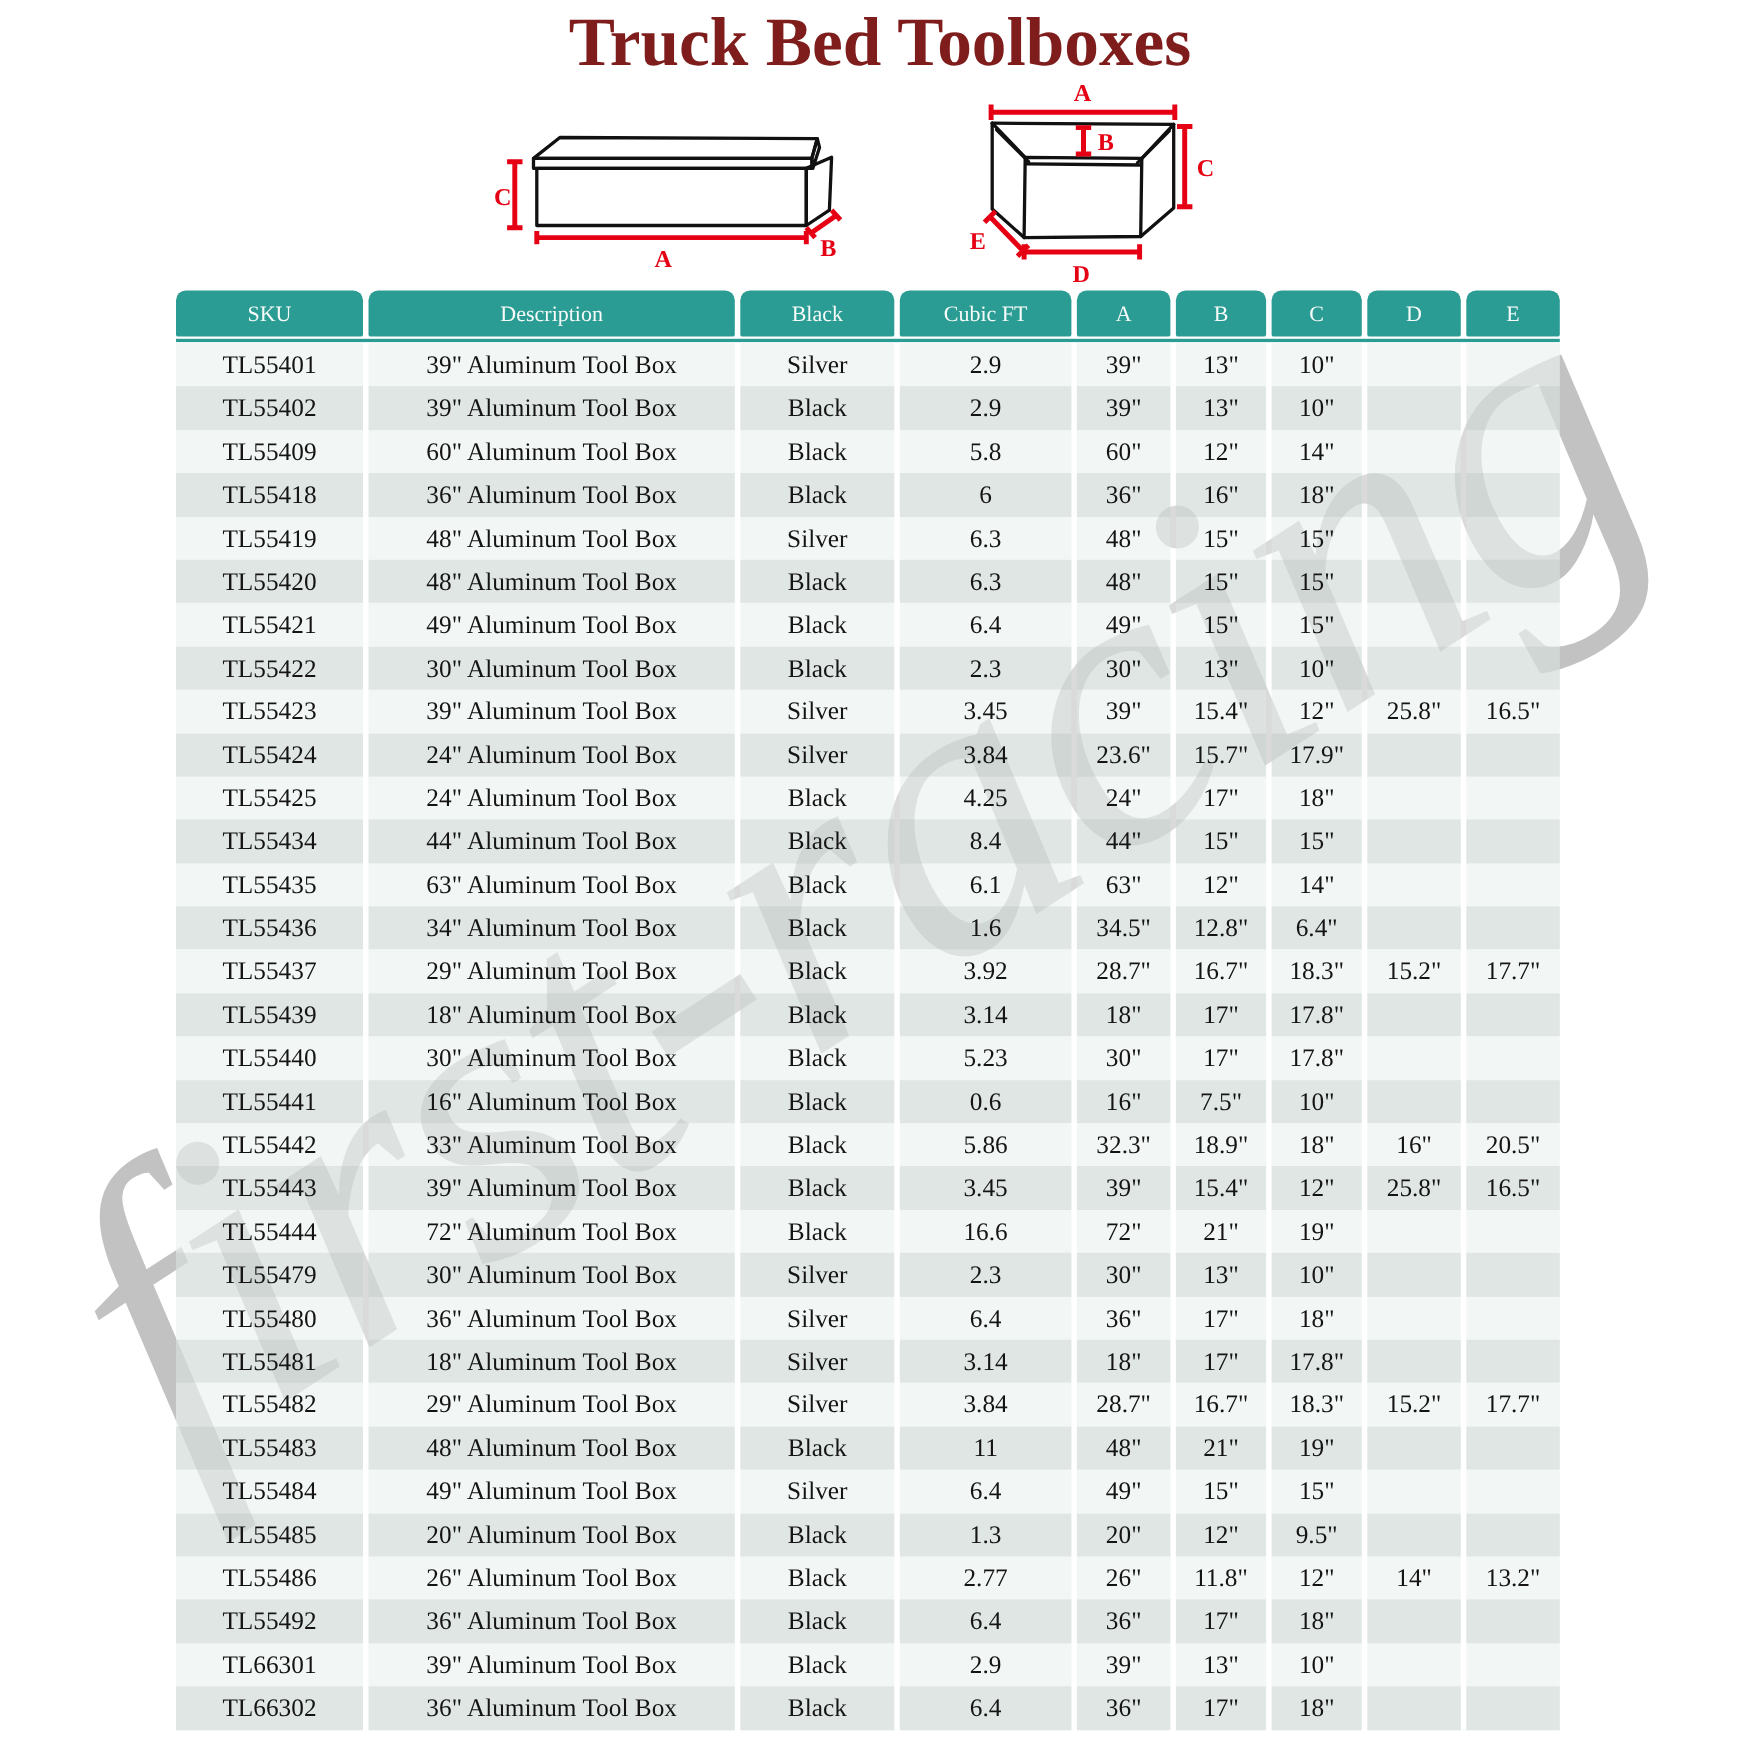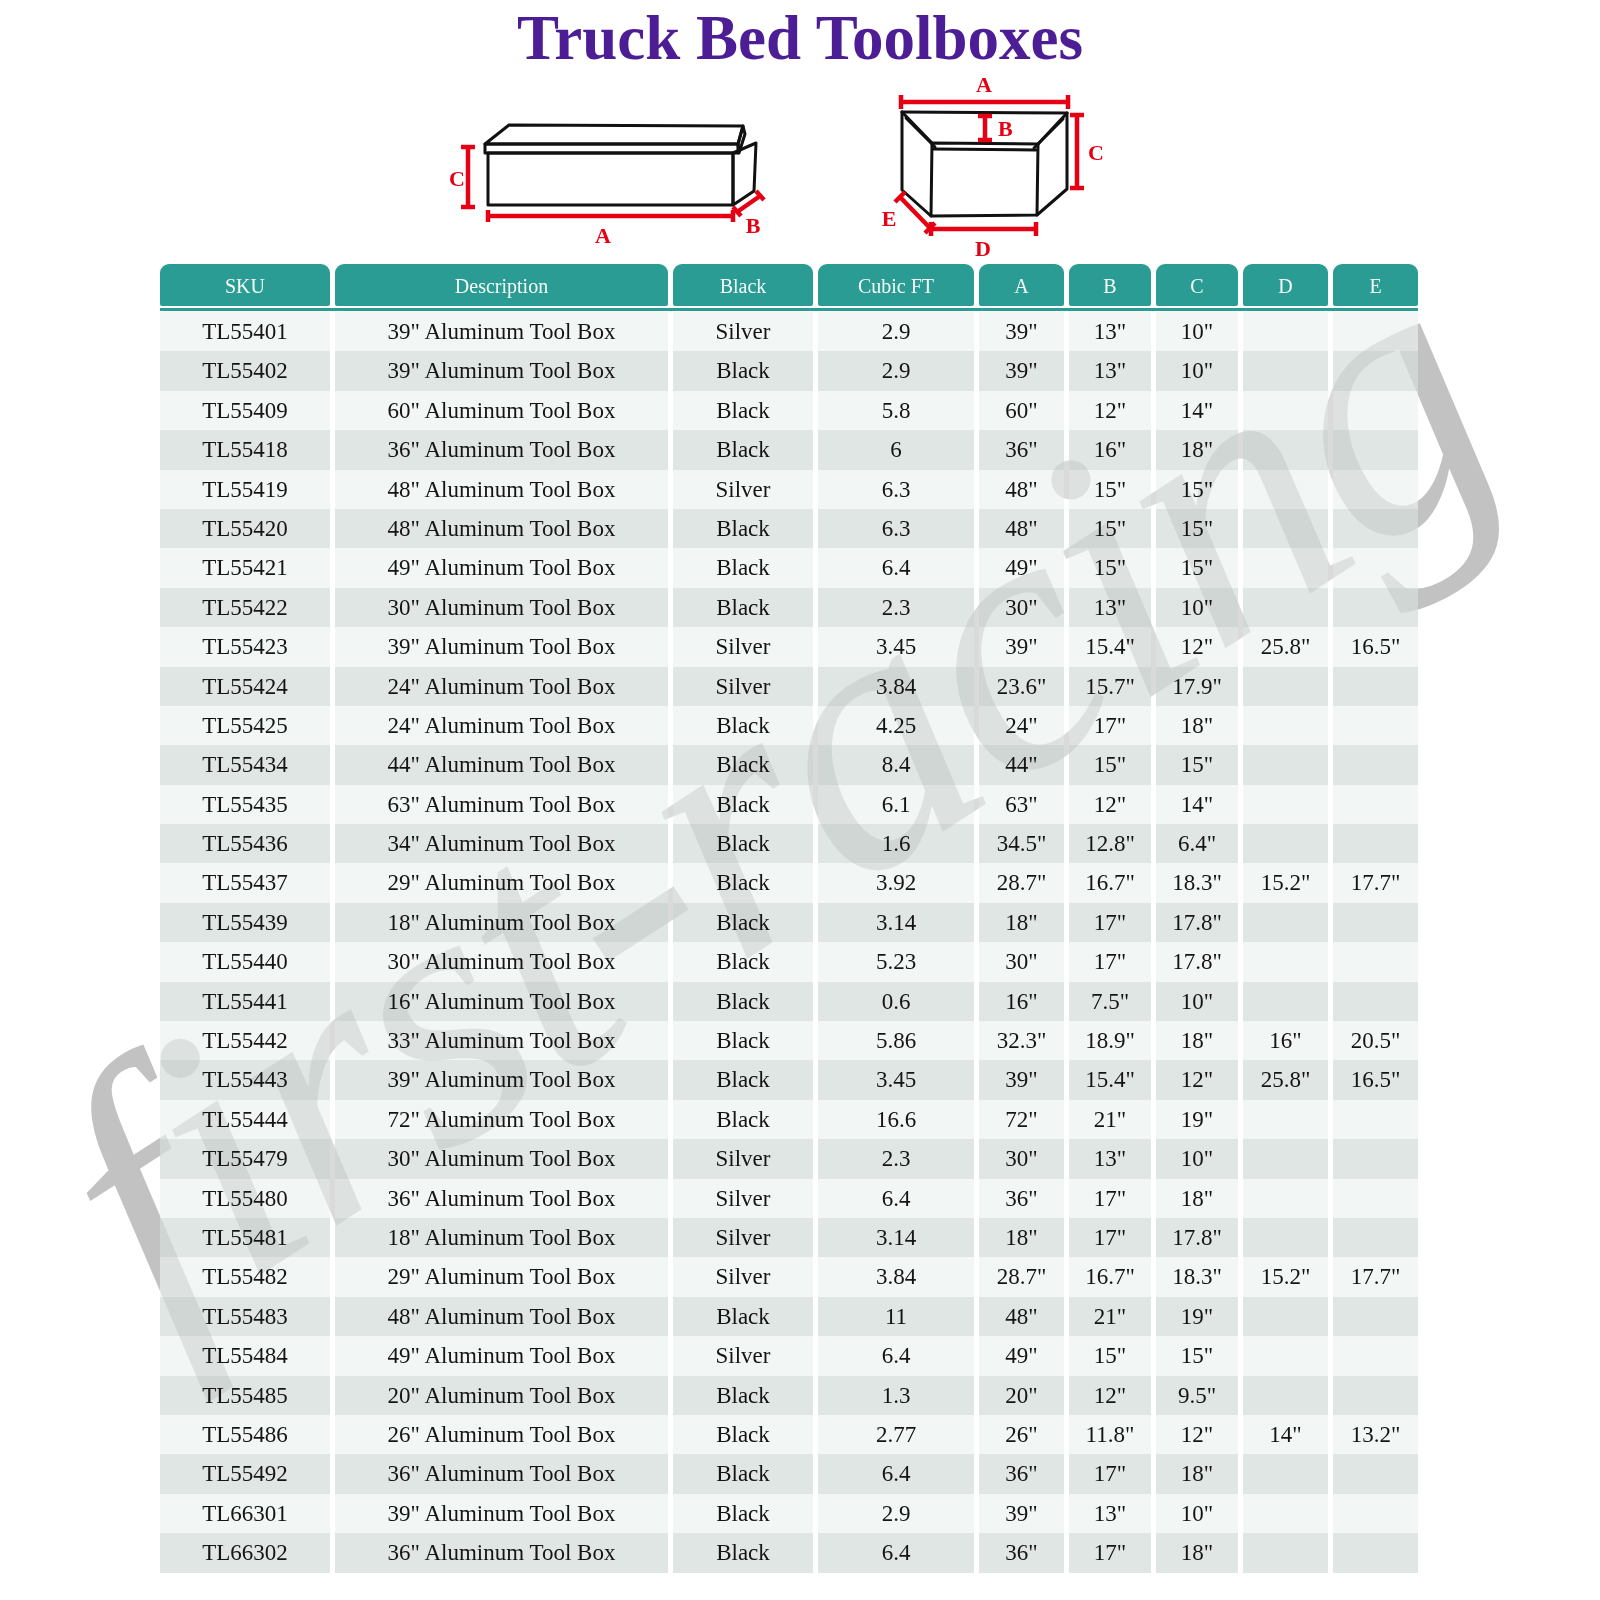--- a/index.html
+++ b/index.html
@@ -20,21 +20,21 @@
     white-space:nowrap;
     color:var(--watermark_gray,#c2c2c2);
     pointer-events:none;
     user-select:none;
   }
   
   .page-title{
     position:absolute;top:2px;left:0;width:100%;z-index:2;
     text-align:center;margin:0;
     font-family:"Liberation Serif", serif;
-    font-weight:bold;font-size:63px;color:#4c1d95;
+    font-weight:bold;font-size:63px;color:#7f1d1d;
     letter-spacing:0px;
   }
   
   .diagram{position:absolute;z-index:2;}
   #diagram-rect{left:448px;top:103px;}
   #diagram-wedge{left:858px;top:76px;}
   .blk{fill:none;stroke:#111;stroke-width:3;stroke-linejoin:round;stroke-linecap:round;}
   .red{fill:none;stroke:var(--dimension_red,#e60014);stroke-width:4.5;stroke-linecap:butt;}
   .redlbl{
     fill:var(--dimension_red,#e60014);

